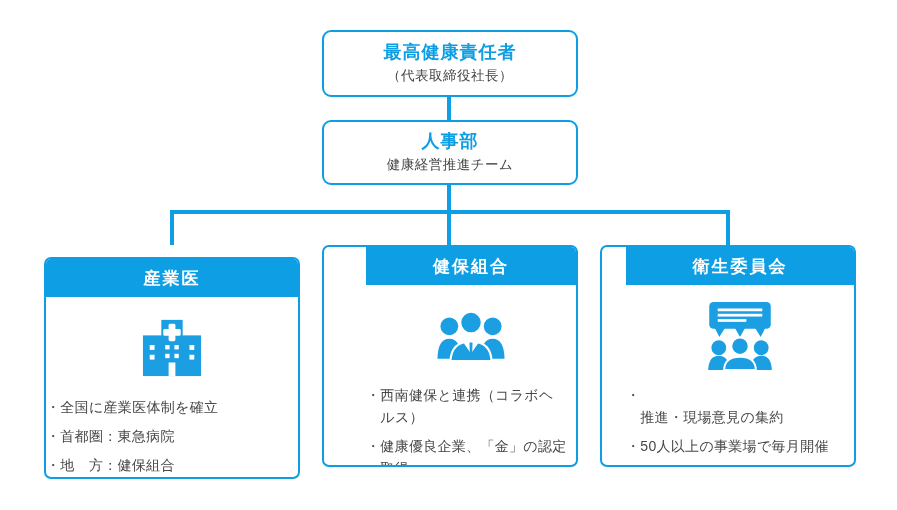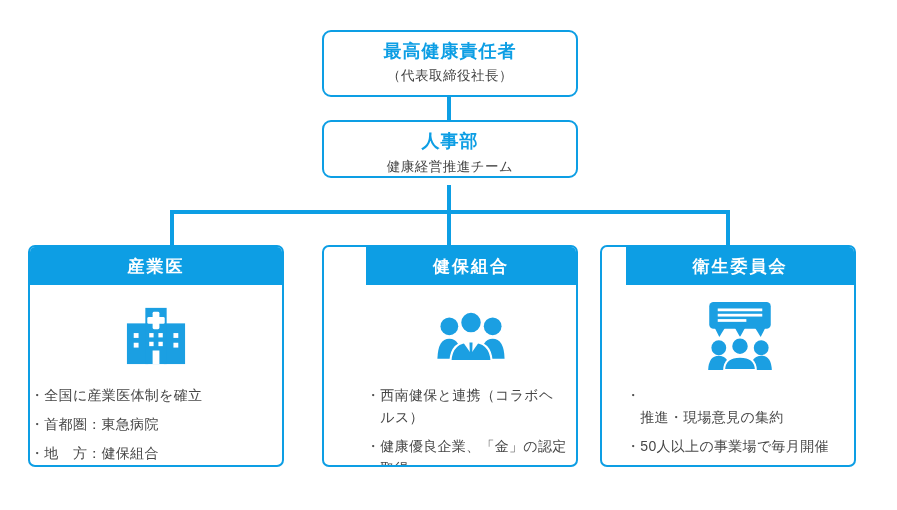--- a/index.html
+++ b/index.html
@@ -5,42 +5,41 @@
   html,body { margin:0; padding:0; background:#ffffff; }
   body { font-family: "Liberation Sans", "DejaVu Sans", sans-serif; }
   .canvas { position:relative; width:897px; height:510px; background:#ffffff; overflow:hidden; }
 
   
   .node {
     position:absolute; width:256px; box-sizing:border-box;
     background:#ffffff; border:2px solid #0d9ee4; border-radius:9px;
     display:flex; flex-direction:column; align-items:center; justify-content:center;
     text-align:center;
-    font-family:Liberation Mono, monospace;
   }
   .node-top { left:322px; top:30px; height:67px; }
-  .node-mid { left:322px; top:120px; height:58px;justify-content:flex-end; }
+  .node-mid { left:322px; top:120px; height:65px; }
   .node-title { color:#0d9ee4; font-size:18px; font-weight:bold; letter-spacing:1px; line-height:1.2; }
   .node-subtitle { color:#444444; font-size:13.5px; margin-top:4px; letter-spacing:0.5px; }
 
   
   .line { position:absolute; background:#0d9ee4; }
   .v1 { left:447px; top:97px;  width:4px; height:23px; }
   .v2 { left:447px; top:185px; width:4px; height:27px; }
   .hbar { left:170px; top:210px; width:560px; height:4px; }
   .d1 { left:170px; top:210px; width:4px; height:35px; }
   .d2 { left:447px; top:210px; width:4px; height:35px; }
   .d3 { left:726px; top:210px; width:4px; height:35px; }
 
   
   .branch {
     position:absolute; top:245px; width:256px; height:222px; box-sizing:border-box;
     background:#ffffff; border:2px solid #0d9ee4; border-radius:7px; overflow:hidden;
   }
-  .branch-1 { left:28px; }
+  .branch-1 { left:44px;margin-top:12px; }
   .branch-2 { left:322px;padding-left:42px; }
   .branch-3 { left:600px;padding-left:24px; }
   .branch-header {
     height:38px; background:#0d9ee4; color:#ffffff;
     font-size:17px; font-weight:bold; letter-spacing:2px;
     display:flex; align-items:center; justify-content:center;
   }
   .icon-wrap { height:70px; margin-top:15px; display:flex; align-items:center; justify-content:center; }
   .icon-wrap svg { display:block; }
   .ic-fill { fill:#1b9fe2; }

